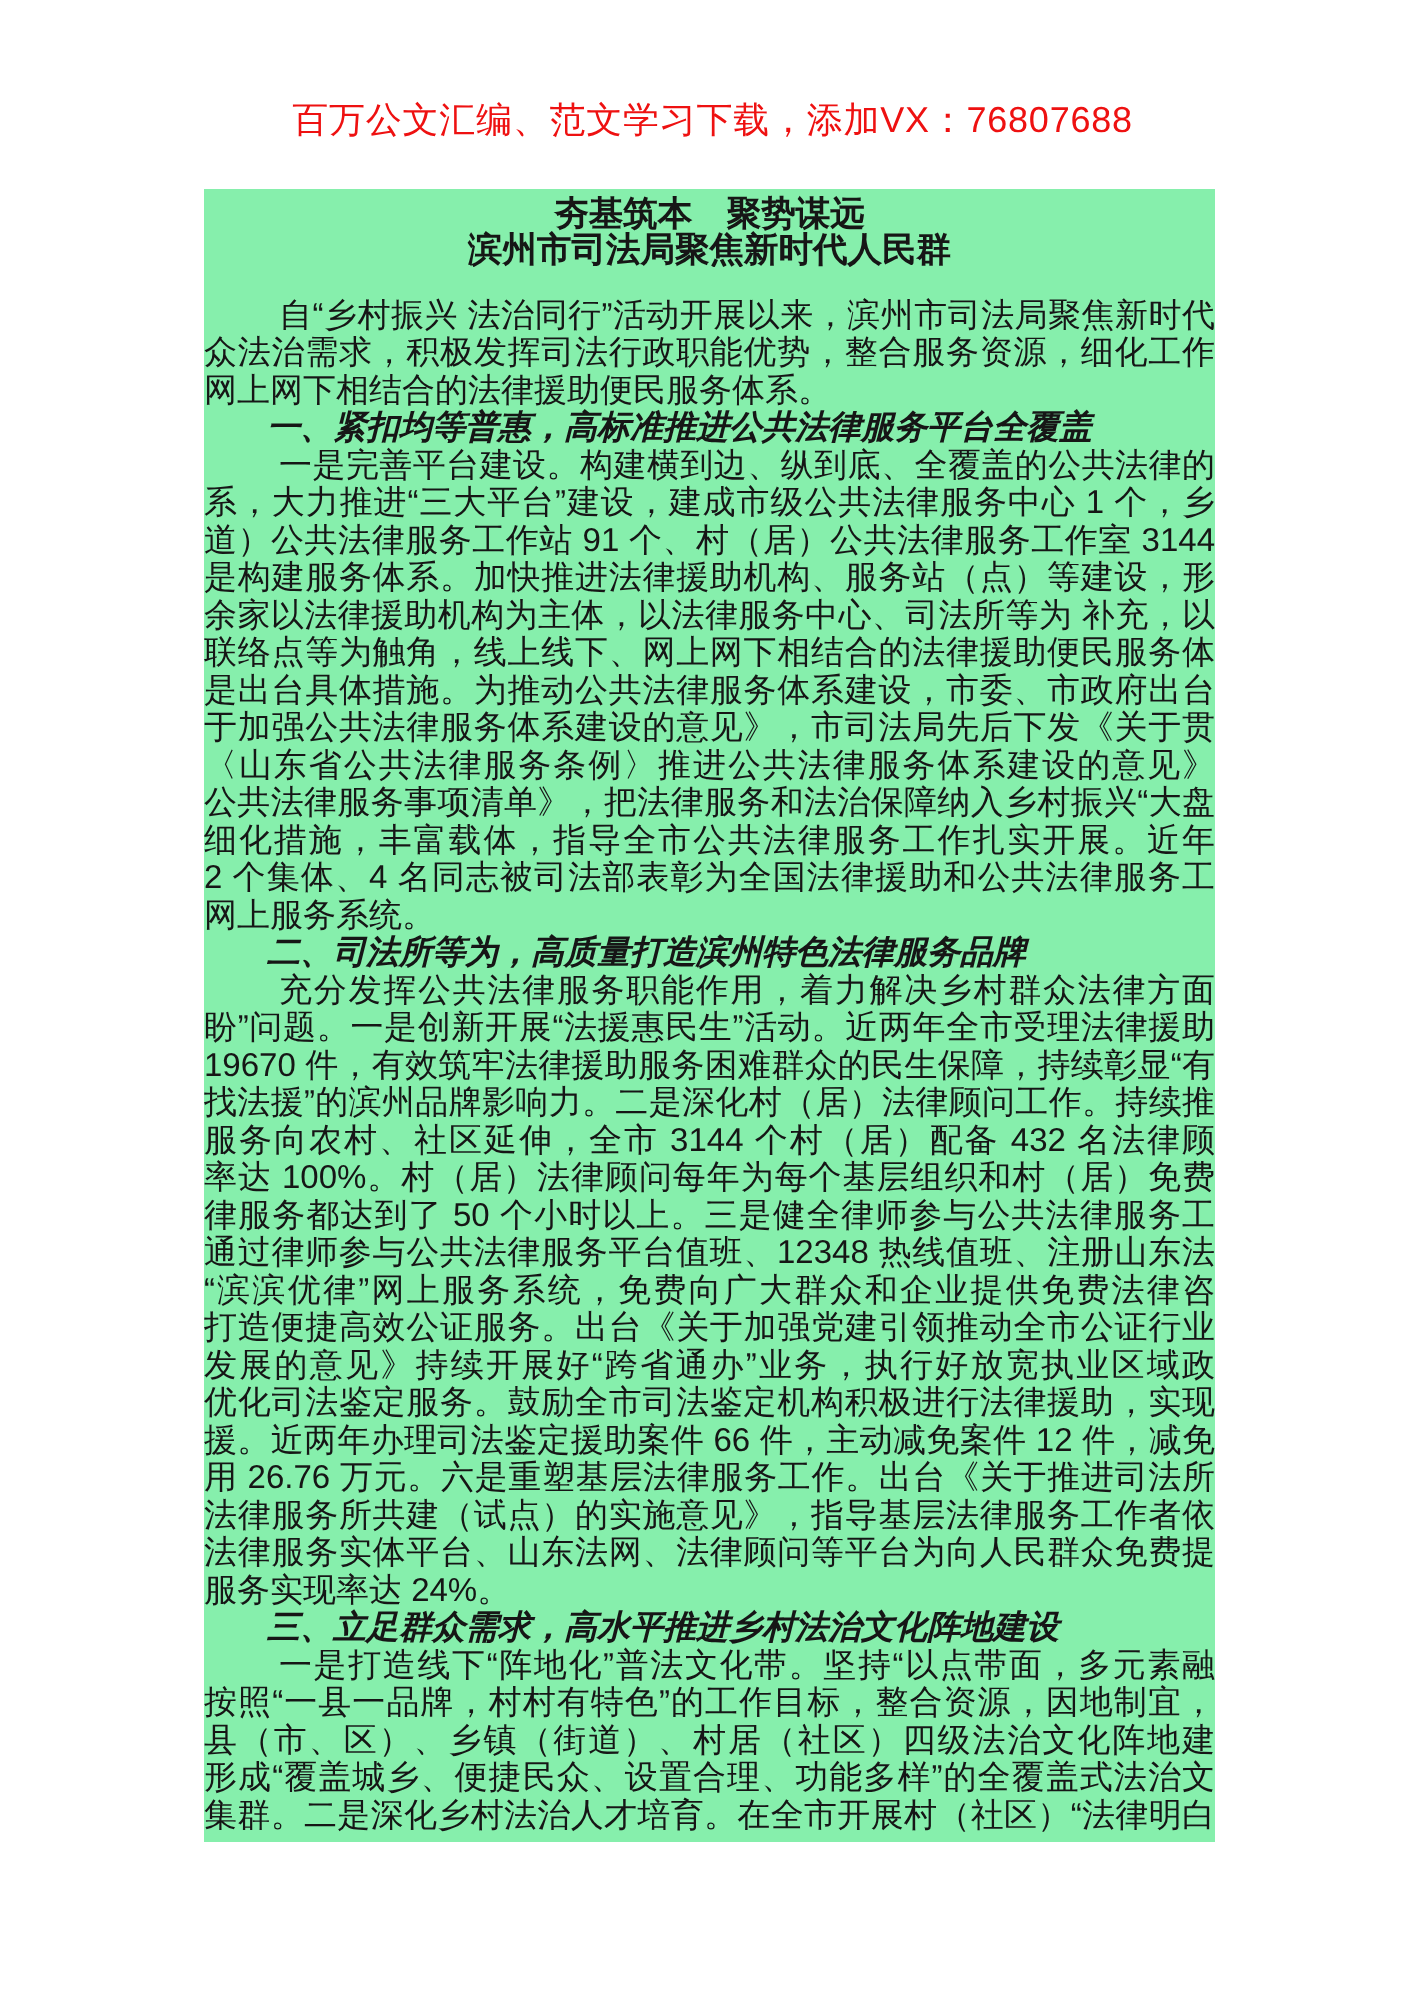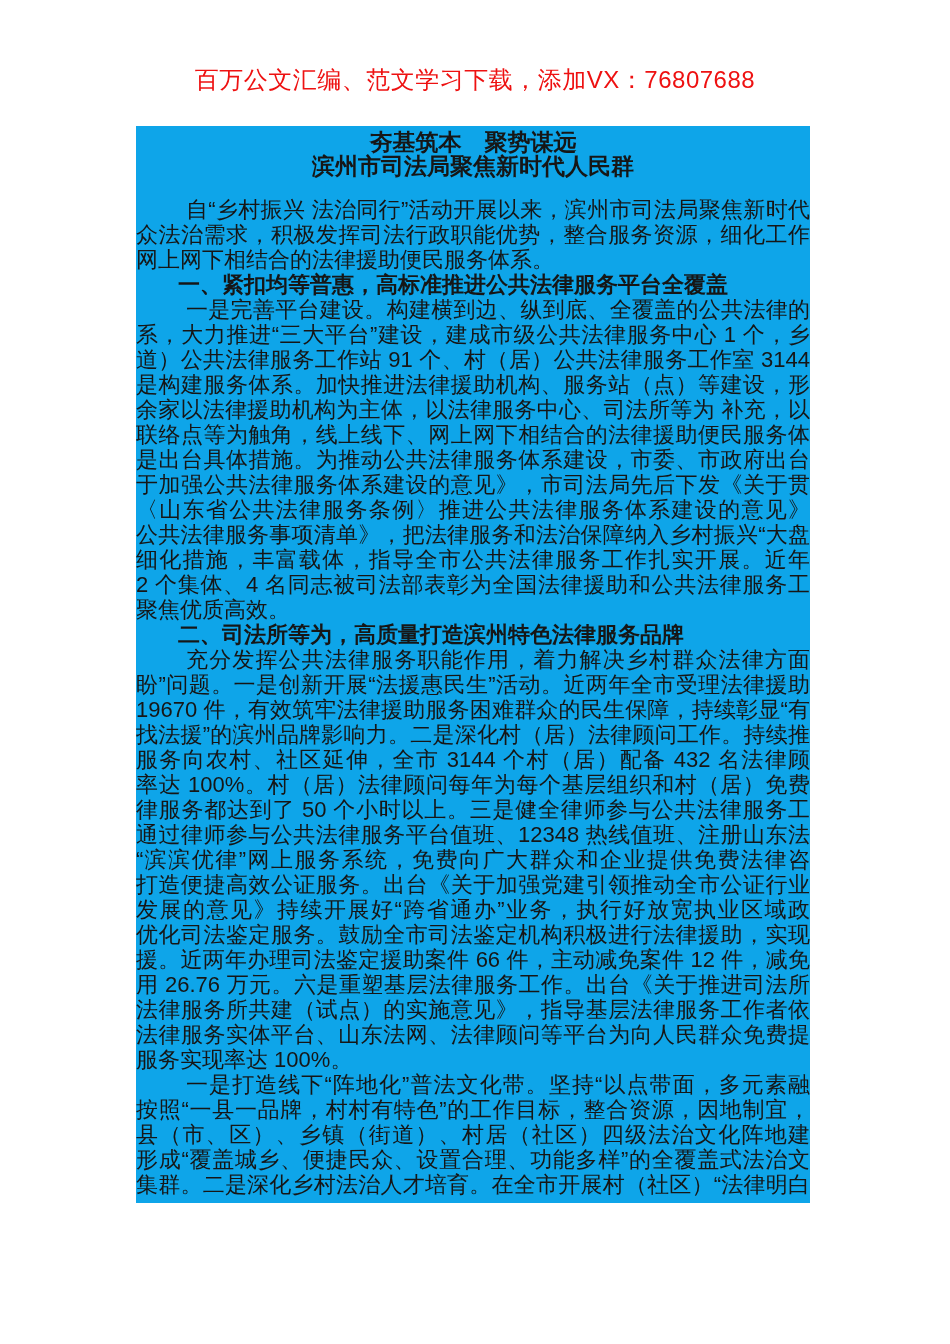--- a/index.html
+++ b/index.html
@@ -45,30 +45,30 @@
     height: 25px;
     overflow: hidden;
     white-space: nowrap;
   }
   .line.just {
     white-space: normal;
     text-align: justify;
     text-align-last: justify;
   }
   .line.first-line { text-indent: 50px; }
-  .line.heading-line { font-weight: bold; text-indent: 42px; }
+  .line.heading-line { font-weight: bold; text-indent: 42px; font-style: italic; }
 </style>
 </head>
 <body style="background: rgb(255, 255, 255); color: rgb(22, 22, 22);">
 
 <div class="page">
 
   <div class="notice" style="color: rgb(238, 17, 17);">百万公文汇编、范文学习下载，添加VX：76807688</div>
 
-  <div class="doc" style="background: #0ea5e9;">
+  <div class="doc" style="background: #86efac;">
     <div class="title-line">夯基筑本　聚势谋远</div>
     <div class="title-line">滨州市司法局聚焦新时代人民群</div>
     <div class="blank-line"></div>
     <div>
         <div>
           <div class="line first-line just">自“乡村振兴 法治同行”活动开展以来，滨州市司法局聚焦新时代人民群</div>
           <div class="line just">众法治需求，积极发挥司法行政职能优势，整合服务资源，细化工作举措，</div>
           <div class="line">网上网下相结合的法律援助便民服务体系。</div>
         </div>
         <div>
@@ -80,21 +80,21 @@
           <div class="line just">道）公共法律服务工作站 91 个、村（居）公共法律服务工作室 3144 个。二</div>
           <div class="line just">是构建服务体系。加快推进法律援助机构、服务站（点）等建设，形成 100</div>
           <div class="line just">余家以法律援助机构为主体，以法律服务中心、司法所等为 补充，以工作站、</div>
           <div class="line just">联络点等为触角，线上线下、网上网下相结合的法律援助便民服务体系。三</div>
           <div class="line just">是出台具体措施。为推动公共法律服务体系建设，市委、市政府出台了《关</div>
           <div class="line just">于加强公共法律服务体系建设的意见》，市司法局先后下发《关于贯彻落实</div>
           <div class="line just">〈山东省公共法律服务条例〉推进公共法律服务体系建设的意见》《滨州市</div>
           <div class="line just">公共法律服务事项清单》，把法律服务和法治保障纳入乡村振兴“大盘子”，</div>
           <div class="line just">细化措施，丰富载体，指导全市公共法律服务工作扎实开展。近年来，我市</div>
           <div class="line just">2 个集体、4 名同志被司法部表彰为全国法律援助和公共法律服务工作先进</div>
-          <div class="line">聚焦优质高效。</div>
+          <div class="line">网上服务系统。</div>
         </div>
         <div>
           <div class="line heading-line">二、司法所等为，高质量打造滨州特色法律服务品牌</div>
         </div>
         <div>
           <div class="line first-line just">充分发挥公共法律服务职能作用，着力解决乡村群众法律方面的“急难愁</div>
           <div class="line just">盼”问题。一是创新开展“法援惠民生”活动。近两年全市受理法律援助案件</div>
           <div class="line just">19670 件，有效筑牢法律援助服务困难群众的民生保障，持续彰显“有困难</div>
           <div class="line just">找法援”的滨州品牌影响力。二是深化村（居）法律顾问工作。持续推动法律</div>
           <div class="line just">服务向农村、社区延伸，全市 3144 个村（居）配备 432 名法律顾问，覆盖</div>
@@ -102,21 +102,24 @@
           <div class="line just">律服务都达到了 50 个小时以上。三是健全律师参与公共法律服务工作机制。</div>
           <div class="line just">通过律师参与公共法律服务平台值班、12348 热线值班、注册山东法网、</div>
           <div class="line just">“滨滨优律”网上服务系统，免费向广大群众和企业提供免费法律咨询。四是</div>
           <div class="line just">打造便捷高效公证服务。出台《关于加强党建引领推动全市公证行业高质量</div>
           <div class="line just">发展的意见》持续开展好“跨省通办”业务，执行好放宽执业区域政策。五是</div>
           <div class="line just">优化司法鉴定服务。鼓励全市司法鉴定机构积极进行法律援助，实现应援尽</div>
           <div class="line just">援。近两年办理司法鉴定援助案件 66 件，主动减免案件 12 件，减免鉴定费</div>
           <div class="line just">用 26.76 万元。六是重塑基层法律服务工作。出台《关于推进司法所和基层</div>
           <div class="line just">法律服务所共建（试点）的实施意见》，指导基层法律服务工作者依托公共</div>
           <div class="line just">法律服务实体平台、山东法网、法律顾问等平台为向人民群众免费提供法律</div>
-          <div class="line">服务实现率达 100%。</div>
+          <div class="line">服务实现率达 24%。</div>
+        </div>
+        <div>
+          <div class="line heading-line">三、立足群众需求，高水平推进乡村法治文化阵地建设</div>
         </div>
         <div>
           <div class="line first-line just">一是打造线下“阵地化”普法文化带。坚持“以点带面，多元素融合”原则，</div>
           <div class="line just">按照“一县一品牌，村村有特色”的工作目标，整合资源，因地制宜，推动市、</div>
           <div class="line just">县（市、区）、乡镇（街道）、村居（社区）四级法治文化阵地建设，基本</div>
           <div class="line just">形成“覆盖城乡、便捷民众、设置合理、功能多样”的全覆盖式法治文化阵地</div>
           <div class="line just">集群。二是深化乡村法治人才培育。在全市开展村（社区）“法律明白人”“法</div>
         </div>
       </div>
   </div>

